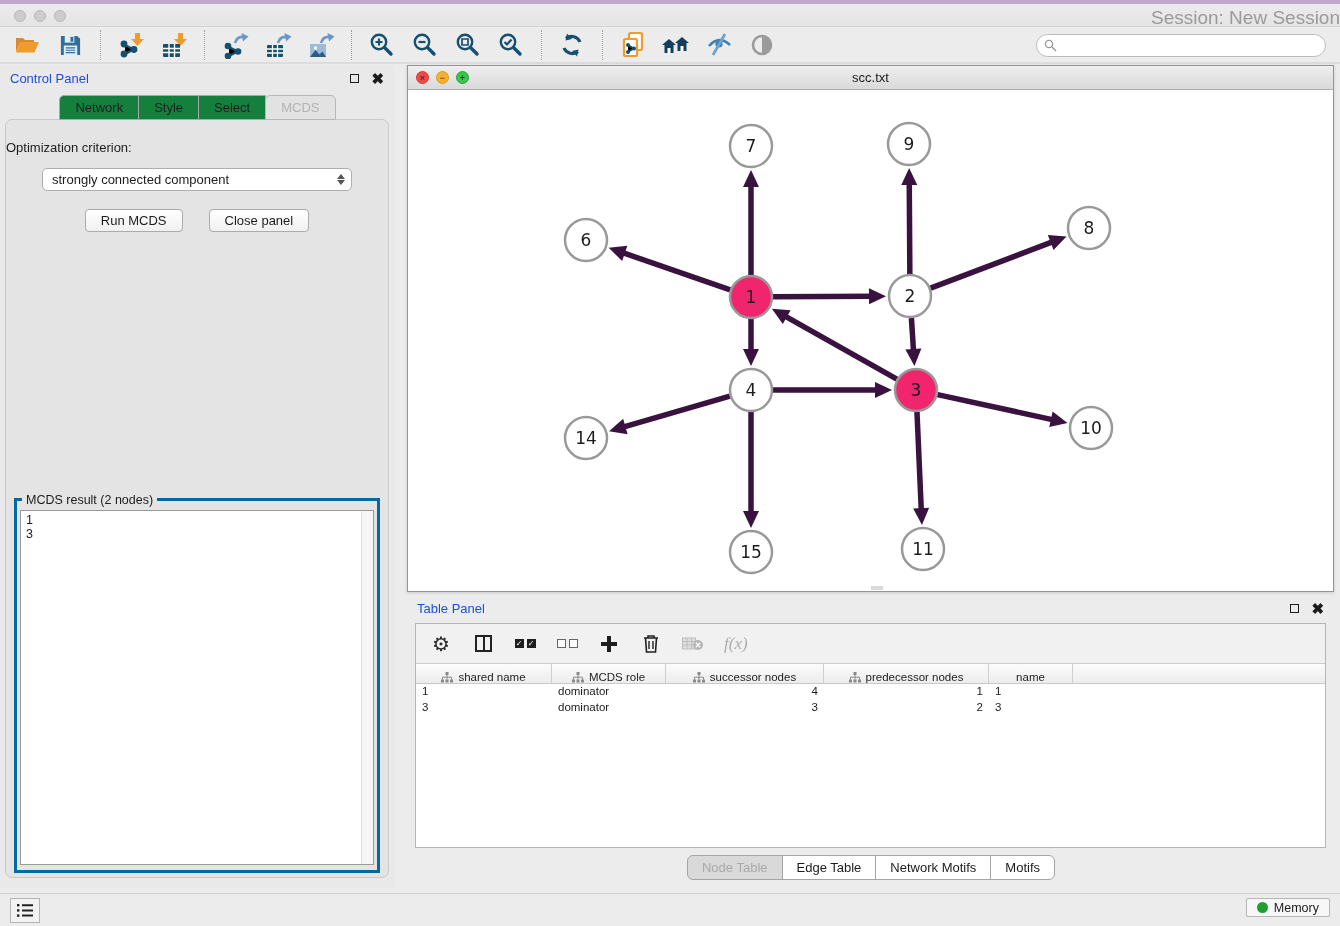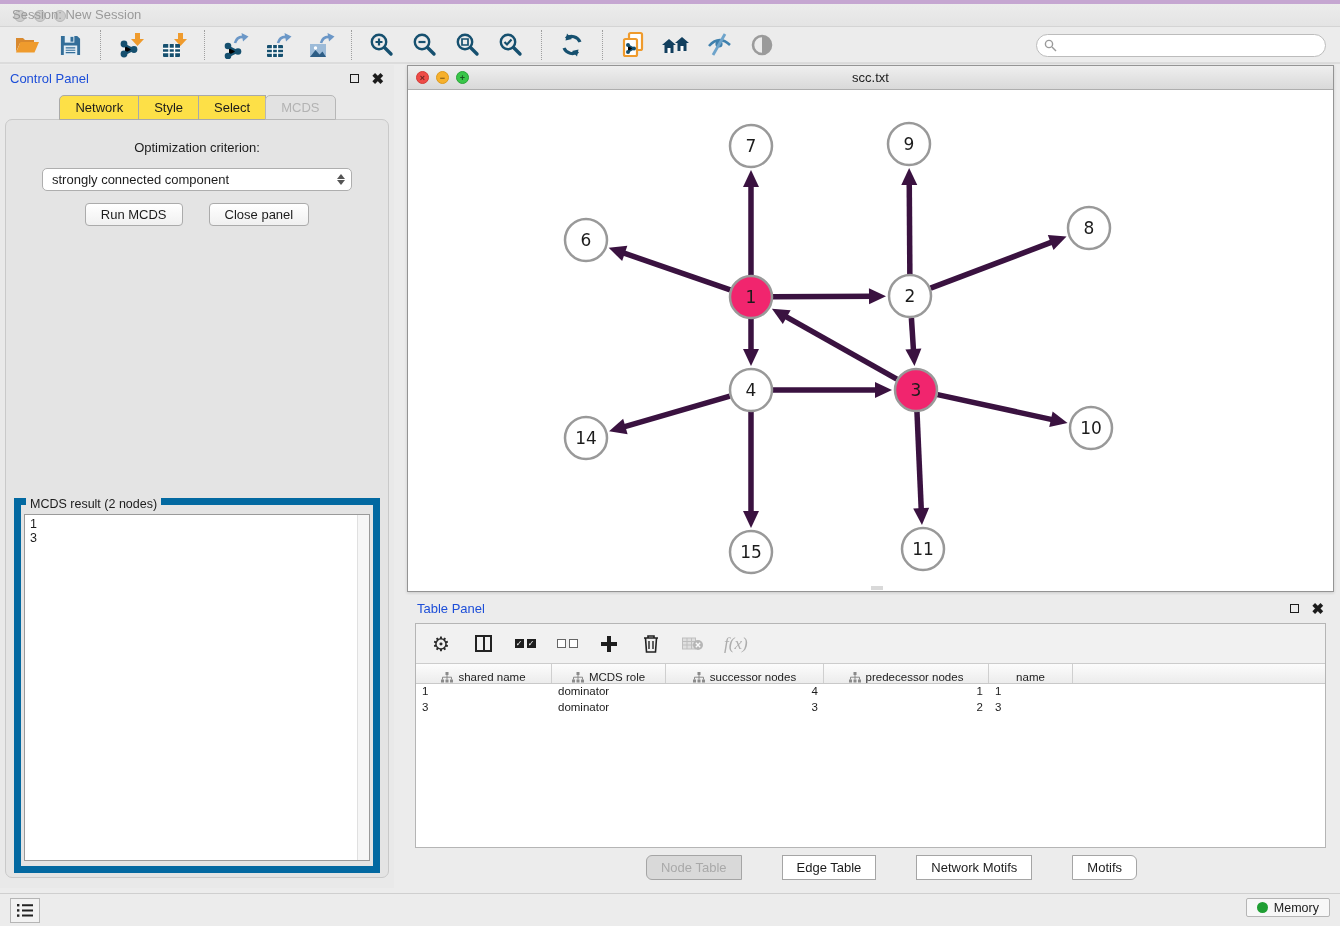--- a/index.html
+++ b/index.html
@@ -5,59 +5,59 @@
   * { box-sizing: border-box; margin: 0; padding: 0; }
   html,body { width:1340px; height:926px; }
   body {
     font-family: "Liberation Sans", sans-serif;
     background:#ececec; color:#1c1c1c; overflow:hidden; position:relative;
   }
   
   .titlebar { position:absolute; left:0; top:0; width:1340px; height:27px;
     background:linear-gradient(#ededed,#e4e4e4); border-bottom:1px solid #d4d4d4; }
   .titlebar .purple-strip { position:absolute; left:0; top:0; width:100%; height:4px; background:#c5a6d1; }
-  .titlebar .title { position:absolute; left:12px; right:0; top:7px; text-align:left;
-    font-size:13px; color:#9a9a9a; }
+  .titlebar .title { position:absolute; left:12px; right:0; top:7px; text-align:right;
+    font-size:19px; color:#9a9a9a; }
   .traffic { position:absolute; top:10px; display:flex; gap:8px; left:14px; }
   .traffic span { width:12px; height:12px; border-radius:50%; background:#cdcdcd; border:1px solid #b7b7b7; }
   
   .toolbar { position:absolute; left:0; top:28px; width:1340px; height:36px;
     display:flex; align-items:center; padding:0 10px; gap:9px; border-bottom:2px solid #dcdcdc; }
   .tb-icon { width:34px; height:30px; display:flex; align-items:center; justify-content:center; cursor:default; }
   .tb-sep { width:1px; height:30px; border-left:1px dotted #9f9f9f; margin:0 4px; }
   .search-wrap { margin-left:auto; margin-right:4px; position:relative; }
   .search-input { width:290px; height:23px; border:1px solid #bcbcbc; border-radius:12px;
     background:#fff; padding:0 8px 0 24px; font-size:12px; outline:none; }
   .search-glass { position:absolute; left:8px; top:5px; }
   
   #control-panel { position:absolute; left:0; top:65px; width:394px; height:823px; background:#e9e9e9; }
   .panel-head { height:26px; display:flex; align-items:center; padding:0 10px; }
   .panel-head .panel-title { font-size:13px; color:#1d4ed8; }
   .panel-head .spacer { flex:1; }
   .float-icon { width:9px; height:9px; border:1.5px solid #1c1c1c; display:inline-block; margin-right:12px; }
   .close-icon { font-size:15px; font-weight:bold; color:#1c1c1c; line-height:9px; }
   .cp-tabs { display:flex; justify-content:center; position:relative; z-index:2; margin-top:4px; }
-  .cp-tab { font-size:13px; padding:4px 15px; background:#fde047; border:1px solid #a9a9a9; margin-right:-1px; }
+  .cp-tab { font-size:13px; padding:4px 15px; background:#15803d; border:1px solid #a9a9a9; margin-right:-1px; }
   .cp-tab:first-child { border-radius:5px 0 0 0; }
   .cp-tab:last-child { border-radius:0 5px 0 0; }
   .cp-tab.active { background:#e2e2e2; color:#b3b3b3; border-color:#b7b7b7; border-radius:5px 5px 0 0; }
   .cp-content { position:absolute; left:5px; right:5px; top:54px; bottom:10px;
     background:#e4e4e4; border:1px solid #c9c9c9; border-radius:7px; }
-  .opt-label { text-align:center; font-size:13px; margin-top:20px; }
+  .opt-label { text-align:left; font-size:13px; margin-top:20px; }
   .select-box { width:310px; height:23px; margin:13px auto 0; background:#fff; border:1px solid #aeaeae;
     border-radius:5px; display:flex; align-items:center; padding:0 6px 0 9px; font-size:13px; position:relative; }
   .select-box .sel-text { flex:1; }
   .stepper { display:flex; flex-direction:column; align-items:center; gap:1px; }
   .stepper i { width:0; height:0; border-left:4px solid transparent; border-right:4px solid transparent; display:block; }
   .stepper .up { border-bottom:5px solid #555; }
   .stepper .down { border-top:5px solid #555; }
-  .btn-row { display:flex; justify-content:center; gap:26px; margin-top:12px; }
+  .btn-row { display:flex; justify-content:center; gap:26px; margin-top:18px; }
   .mac-btn { font-size:13px; padding:3px 15px; background:linear-gradient(#ffffff,#f0f0f0);
     border:1px solid #ababab; border-radius:4px; color:#1c1c1c; }
-  .result-group { position:absolute; left:8px; right:8px; top:378px; bottom:4px; border:7px solid #0369a1; }
+  .result-group { position:absolute; left:8px; right:8px; top:378px; bottom:4px; border:3px solid #0369a1; }
   .result-legend { position:absolute; top:-8px; left:5px; background:#e4e4e4; padding:0 4px; font-size:12.5px; }
   .result-text { position:absolute; left:3px; right:3px; top:9px; bottom:5px; background:#fff;
     border:1px solid #9a9a9a; font-size:12.5px; padding:2px 5px; white-space:pre; overflow:hidden; }
   .result-scroll { position:absolute; right:4px; top:10px; bottom:6px; width:12px; background:#f6f6f6; border-left:1px solid #e0e0e0; }
   
   #network-window { position:absolute; left:407px; top:65px; width:927px; height:527px;
     background:#fff; border:1px solid #949494; box-shadow:0 1px 3px rgba(0,0,0,.15); }
   .net-titlebar { height:24px; background:linear-gradient(#efefef,#d9d9d9); border-bottom:1px solid #aeaeae; position:relative; }
   .net-title { text-align:center; font-size:13px; line-height:24px; color:#1c1c1c; }
   .net-lights { position:absolute; left:8px; top:5px; display:flex; gap:7px; }
@@ -87,21 +87,21 @@
   .plus-glyph::after { content:""; position:absolute; left:0; top:6px; width:16px; height:4px; background:#1e1e1e; }
   .fx-glyph { font-family:"Liberation Serif", serif; font-style:italic; font-size:17px; color:#adadad; }
   .disabled-icon { opacity:.5; }
   .tbl-header { display:flex; height:20px; border-bottom:1px solid #c9c9c9; background:linear-gradient(#fcfcfc,#ececec); }
   .th-cell { display:flex; align-items:flex-end; justify-content:center; gap:5px; font-size:11.5px;
     color:#222; border-right:1px solid #cfcfcf; height:100%; }
   .tbl-row { display:flex; height:16px; font-size:11.5px; }
   .td-cell { padding:1px 6px 0; }
   
   .bottom-tabs { position:absolute; left:0; right:0; bottom:8px; display:flex; justify-content:center; }
-  .btab { font-size:13px; padding:4px 14px; background:#fff; border:1px solid #a5a5a5; margin-right:-1px;margin-left:41px; }
+  .btab { font-size:13px; padding:4px 14px; background:#fff; border:1px solid #a5a5a5; margin-right:-1px; }
   .btab:first-child { border-radius:6px 0 0 6px; }
   .btab:last-child { border-radius:0 6px 6px 0; }
   .btab.active { background:#d9d9d9; color:#a9a9a9; }
   
   .statusbar { position:absolute; left:0; bottom:0; width:1340px; height:33px;
     border-top:1px solid #cfcfcf; background:#ececec; }
   .cmd-btn { position:absolute; left:10px; top:4px; width:30px; height:25px; background:#f2f2f2;
     border:1px solid #b5b5b5; display:flex; align-items:center; justify-content:center; }
   .memory-btn { position:absolute; right:10px; top:4px; height:19px; background:#f7f7f7;
     border:1px solid #b5b5b5; border-radius:2px; display:flex; align-items:center; gap:6px;

